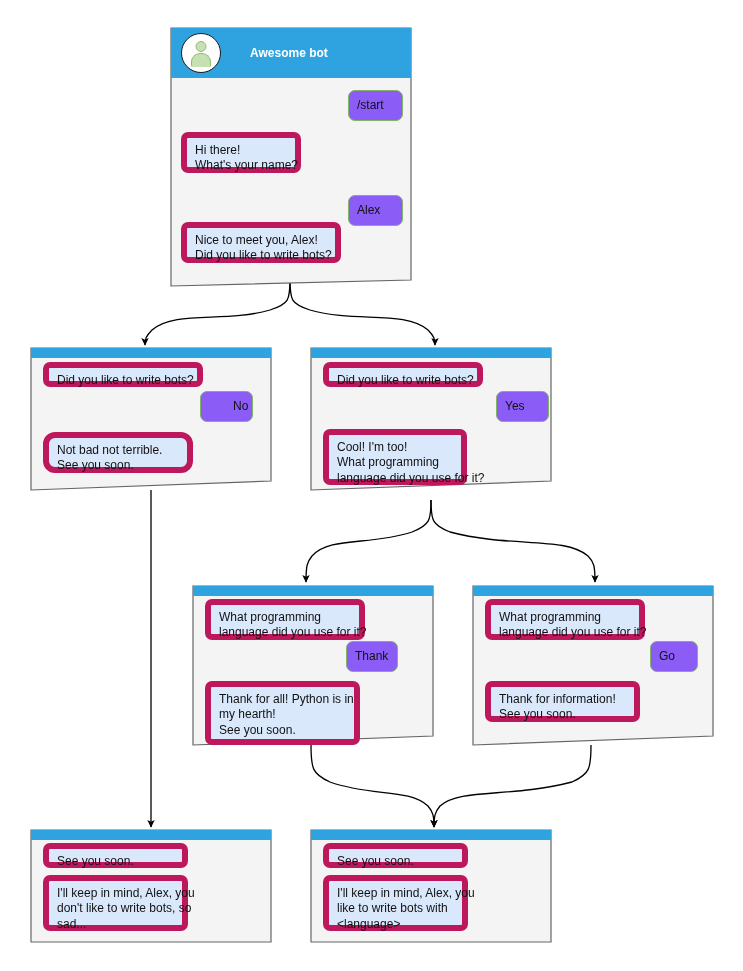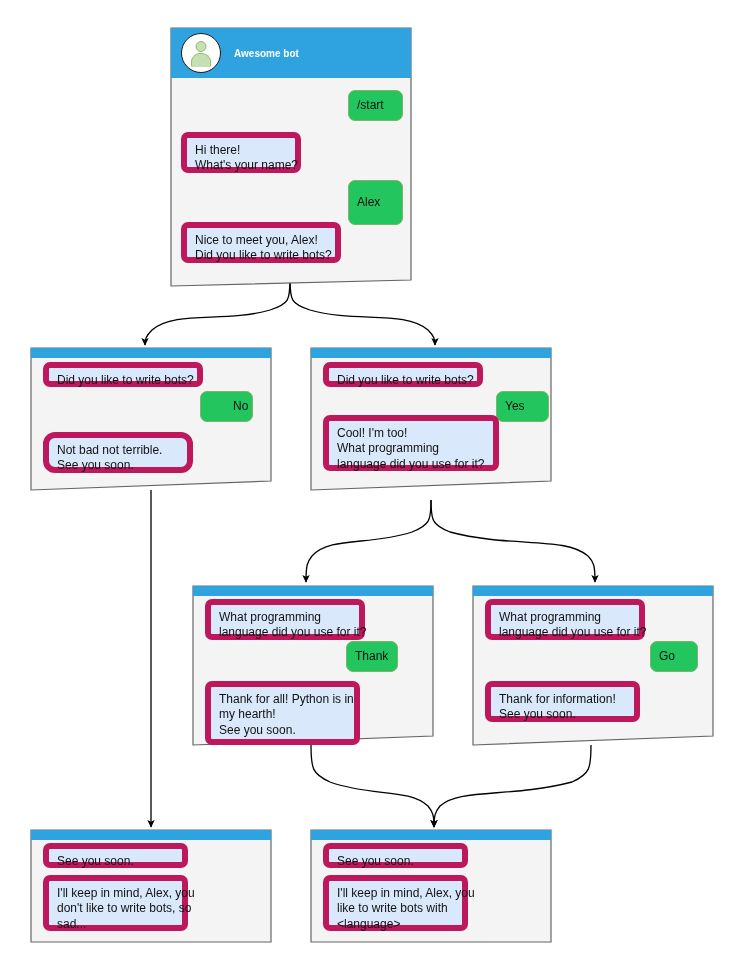--- a/index.html
+++ b/index.html
@@ -80,41 +80,41 @@
     width: 20px;
     height: 14px;
     border-radius: 9px 9px 2px 2px;
     background: #c6e0b4;
     border: 1.2px solid #8fbc6e;
     border-bottom: none;
     box-sizing: border-box;
   }
   .bot-title {
     color: #ffffff;
-    font-size: 10px;
+    font-size: 12px;
     font-weight: bold;
-    margin-left: 13px;
+    margin-left: 29px;
     white-space: nowrap;
   }
   .bubble {
     position: absolute;
     box-sizing: border-box;
     border-radius: 7px;
     font-size: 12px;
     line-height: 15.4px;
     color: #111111;
     padding: 5px 8px 5px 8px;
     white-space: pre;
   }
   .bubble.bot {
     background: #dae8fc;
     border: 6px solid #be185d;
   }
   .bubble.user {
-    background: #22c55e;
+    background: #8b5cf6;
     border: 1px solid #82b366;
     display: flex;
     align-items: center;
     justify-content: flex-start;
   }
 </style>
 </head>
 <body>
 
 <div id="stage">
@@ -153,21 +153,21 @@
           <div class="body"></div>
         </div>
         <div class="bot-title">Awesome bot</div>
       </div>
 
       <div class="bubble user" style="left:180px; top:63px; width:55px; height:31px;">/start</div>
 
       <div class="bubble bot" style="left:13px; top:105px; width:120px; height:41px;">Hi there!
 What's your name?</div>
 
-      <div class="bubble user" style="left:180px; top:153px; width:55px; height:45px;">Alex</div>
+      <div class="bubble user" style="left:180px; top:168px; width:55px; height:31px;">Alex</div>
 
       <div class="bubble bot" style="left:13px; top:195px; width:160px; height:41px;">Nice to meet you, Alex!
 Did you like to write bots?</div>
     </div>
   </div>
 
   <div class="card" style="left:30px; top:347px; width:242px; height:144px;">
     <svg class="card-shape" viewBox="0 0 242 144" preserveAspectRatio="none">
       <path d="M1,1 L241,1 L241,134 L1,143 Z" fill="#F4F4F4" stroke="#666666" stroke-width="1.2"></path>
       <path d="M1,1 L241,1 L241,11 L1,11 Z" fill="#2EA3DF" stroke="none"></path>
@@ -185,21 +185,21 @@
   <div class="card" style="left:310px; top:347px; width:242px; height:144px;">
     <svg class="card-shape" viewBox="0 0 242 144" preserveAspectRatio="none">
       <path d="M1,1 L241,1 L241,134 L1,143 Z" fill="#F4F4F4" stroke="#666666" stroke-width="1.2"></path>
       <path d="M1,1 L241,1 L241,11 L1,11 Z" fill="#2EA3DF" stroke="none"></path>
     </svg>
     <div class="card-content">
       <div class="bubble bot" style="left:13px; top:15px; width:160px; height:25px;">Did you like to write bots?</div>
 
       <div class="bubble user" style="left:170px; top:44px; width:53px; height:31px;margin-left:16px;">Yes</div>
 
-      <div class="bubble bot" style="left:13px; top:68px; width:176px; height:56px;">Cool! I'm too!
+      <div class="bubble bot" style="left:13px; top:82px; width:144px; height:56px;">Cool! I'm too!
 What programming
 language did you use for it?</div>
     </div>
   </div>
 
   <div class="card" style="left:192px; top:585px; width:242px; height:161px;">
     <svg class="card-shape" viewBox="0 0 242 161" preserveAspectRatio="none">
       <path d="M1,1 L241,1 L241,151 L1,160 Z" fill="#F4F4F4" stroke="#666666" stroke-width="1.2"></path>
       <path d="M1,1 L241,1 L241,11 L1,11 Z" fill="#2EA3DF" stroke="none"></path>
     </svg>

